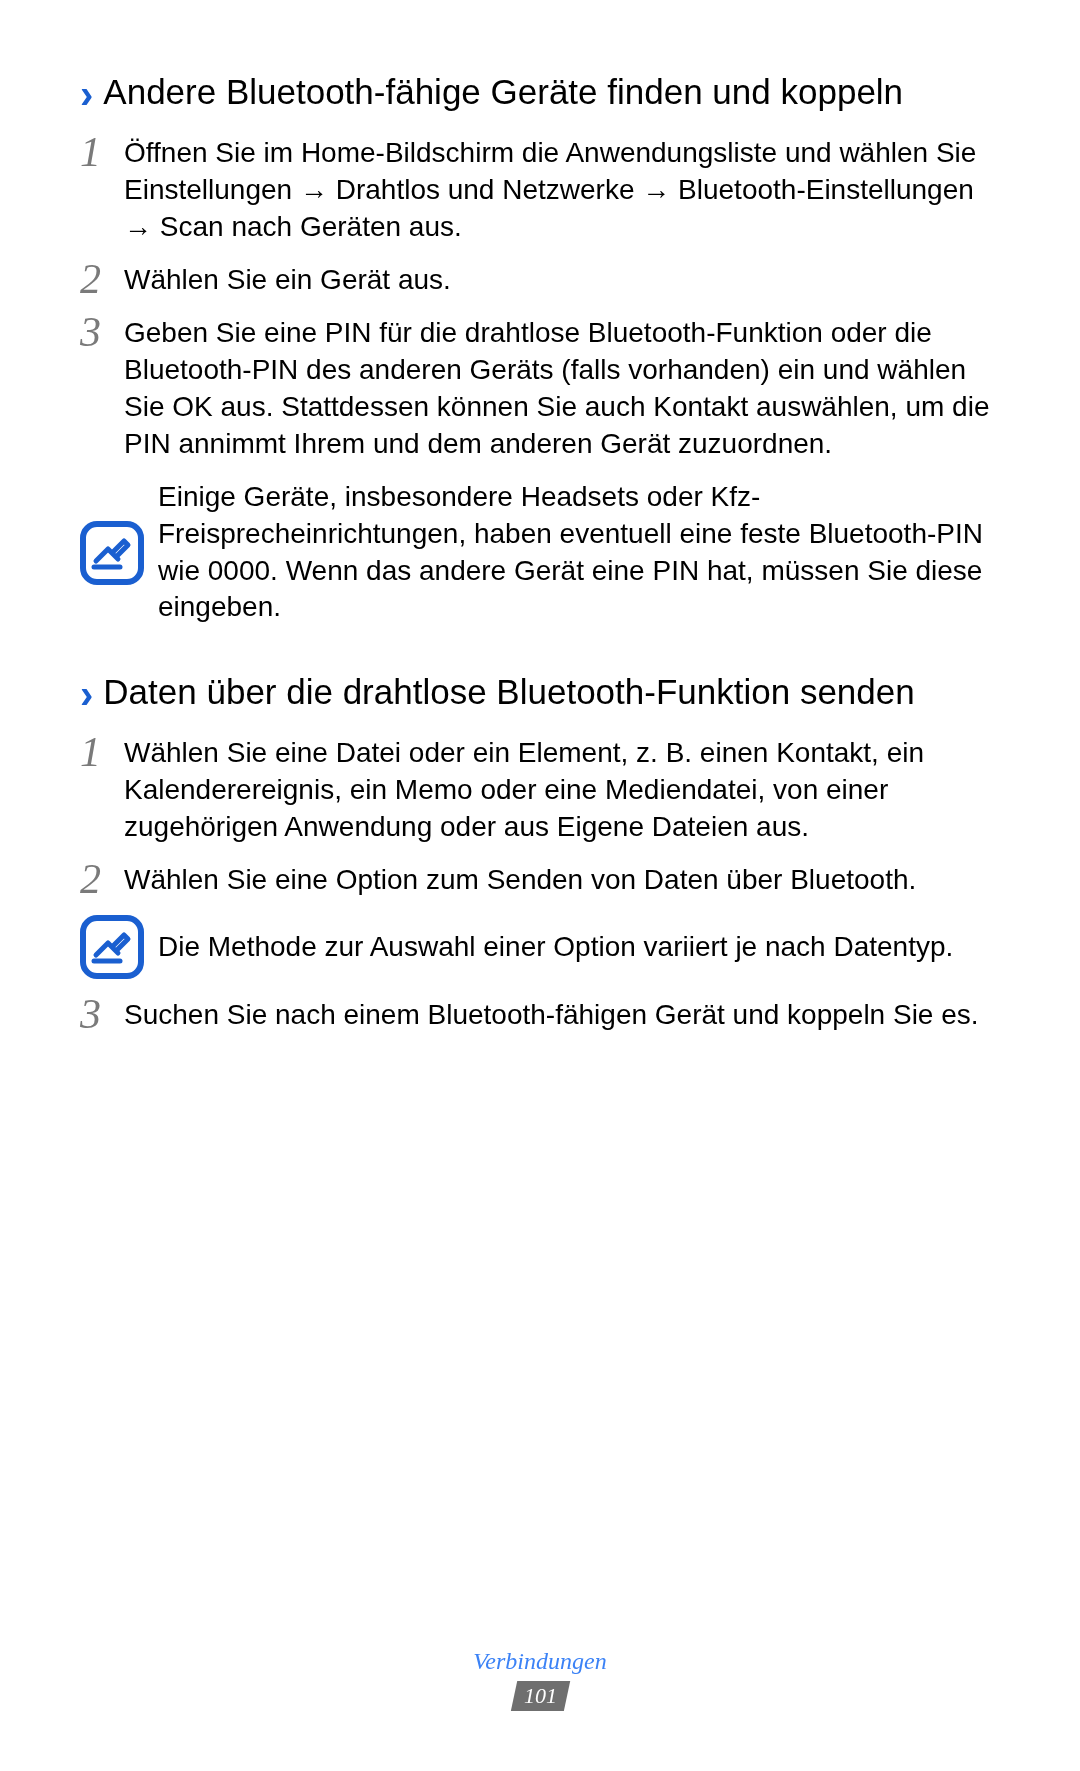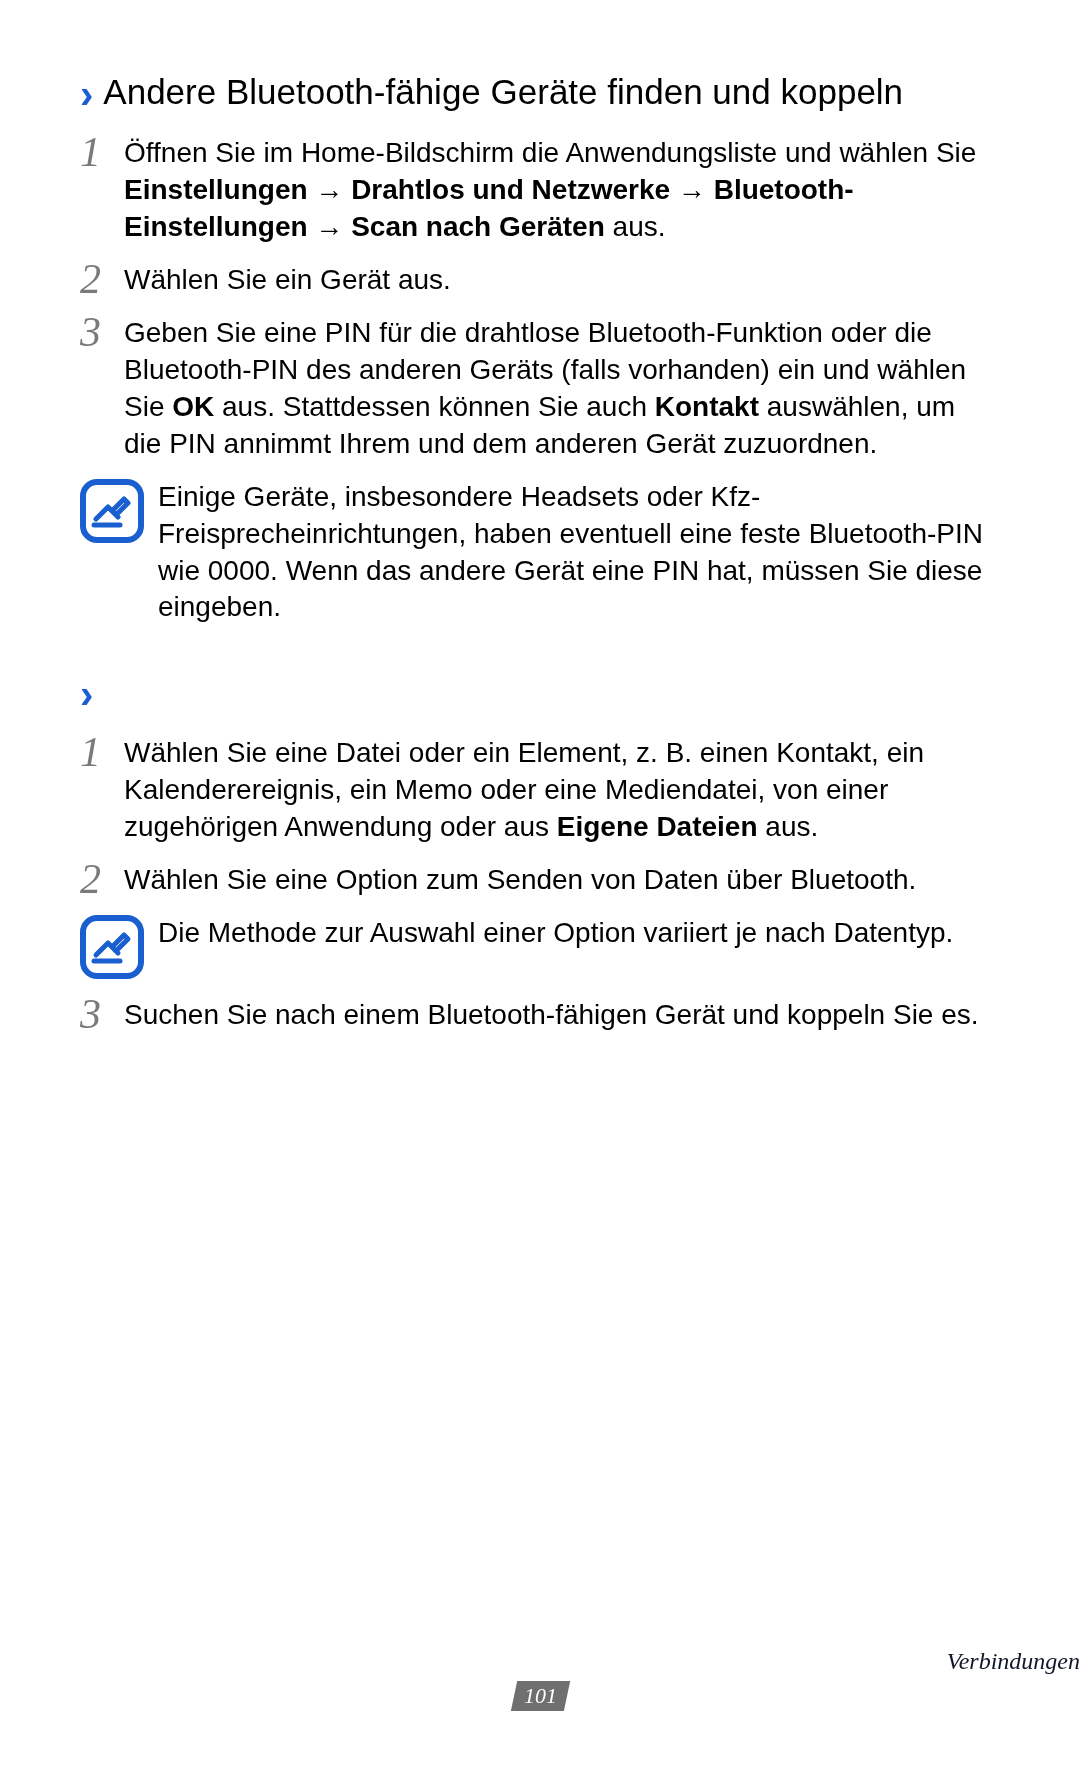--- a/index.html
+++ b/index.html
@@ -46,25 +46,25 @@
     line-height: 1;
     margin-top: -4px;
   }
   .step-body {
     flex: 1;
     font-size: 28px;
     line-height: 1.32;
   }
   .step-body p { margin-bottom: 4px; }
   .step-body .para2 { margin-top: 4px; }
-  .bold { font-weight: 700; margin-top: 13px; }
+  .bold { font-weight: 400; margin-top: 13px; }
   .arrow { font-weight: 400; }
   .note {
     display: flex;
-    align-items: flex-start;
+    align-items: center;
     margin: 8px 0 40px 0;
   }
   .note-icon {
     flex: 0 0 64px;
     width: 64px;
     height: 64px;
     margin-right: 14px;
   }
   .note-icon svg { width: 64px; height: 64px; }
   .note-body {
@@ -77,24 +77,23 @@
   .footer {
     position: absolute;
     bottom: 60px;
     left: 0;
     width: 100%;
     text-align: center;
   }
   .footer-label {
     font-style: italic;
     font-size: 24px;
-    color: #0f172a;
+    color: #3b82f6;
     font-family: Georgia, "Times New Roman", serif;
     margin-bottom: 6px;
-    text-align: right;
   }
   .page-num-box {
     display: inline-block;
     background: #6f6f6f;
     color: #fff;
     font-size: 22px;
     font-style: italic;
     font-family: Georgia, "Times New Roman", serif;
     padding: 2px 10px;
     transform: skewX(-12deg);
@@ -143,20 +142,21 @@
         <rect x="3" y="3" width="58" height="58" rx="14" ry="14" fill="none" stroke="#1a5fd0" stroke-width="6"></rect>
         <path d="M16 40 L28 28 L38 38 M32 32 L44 20 L48 24 L36 36 Z" fill="none" stroke="#1a5fd0" stroke-width="5" stroke-linecap="round" stroke-linejoin="round"></path>
         <line x1="14" y1="46" x2="40" y2="46" stroke="#1a5fd0" stroke-width="5" stroke-linecap="round"></line>
       </svg>
     </div>
     <div class="note-body">Einige Geräte, insbesondere Headsets oder Kfz-Freisprecheinrichtungen, haben eventuell eine feste Bluetooth-PIN wie 0000. Wenn das andere Gerät eine PIN hat, müssen Sie diese eingeben.</div>
   </div>
 
   <div class="section-heading section2">
     <span class="chevron">›</span>
+    <span class="heading-text">Daten über die drahtlose Bluetooth-Funktion senden</span>
   </div>
 
   <div class="step">
     <div class="step-num">1</div>
     <div class="step-body">
       <p>
         <span>Wählen Sie eine Datei oder ein Element, z. B. einen Kontakt, ein Kalenderereignis, ein Memo oder eine Mediendatei, von einer zugehörigen Anwendung oder aus </span><span class="bold">Eigene Dateien</span><span> aus.</span>
       </p>
     </div>
   </div>

